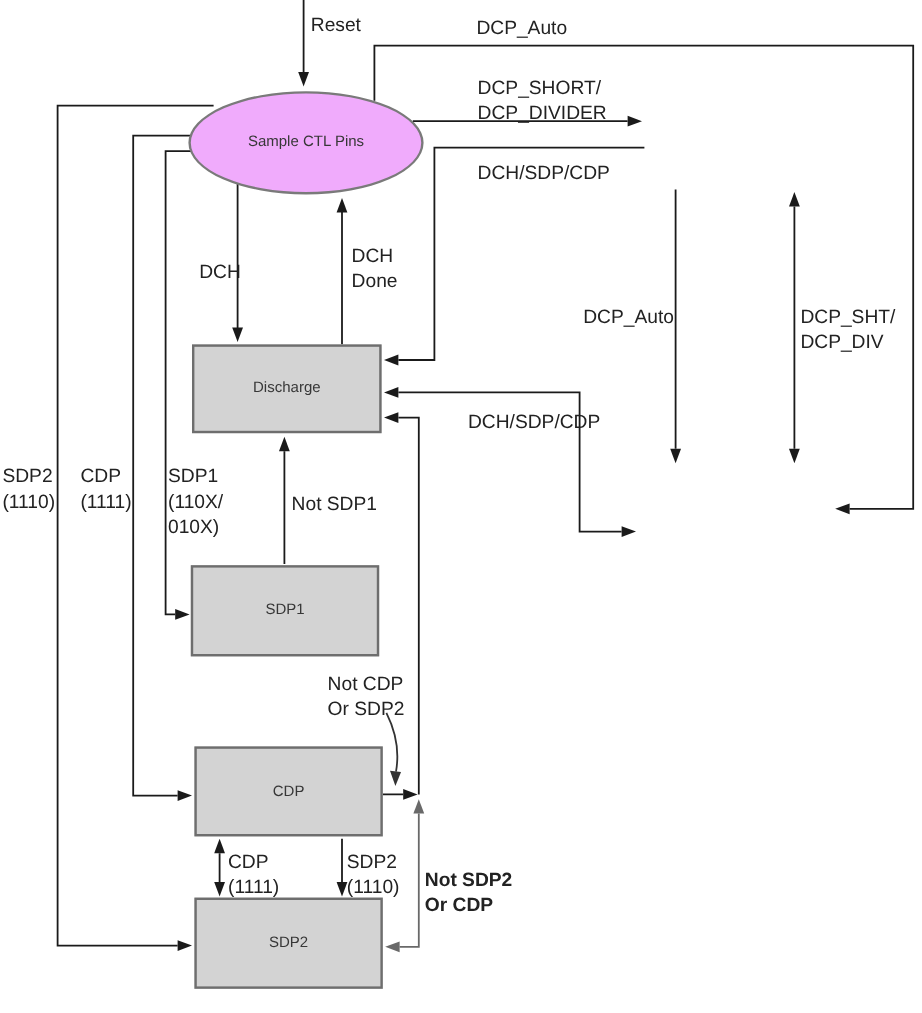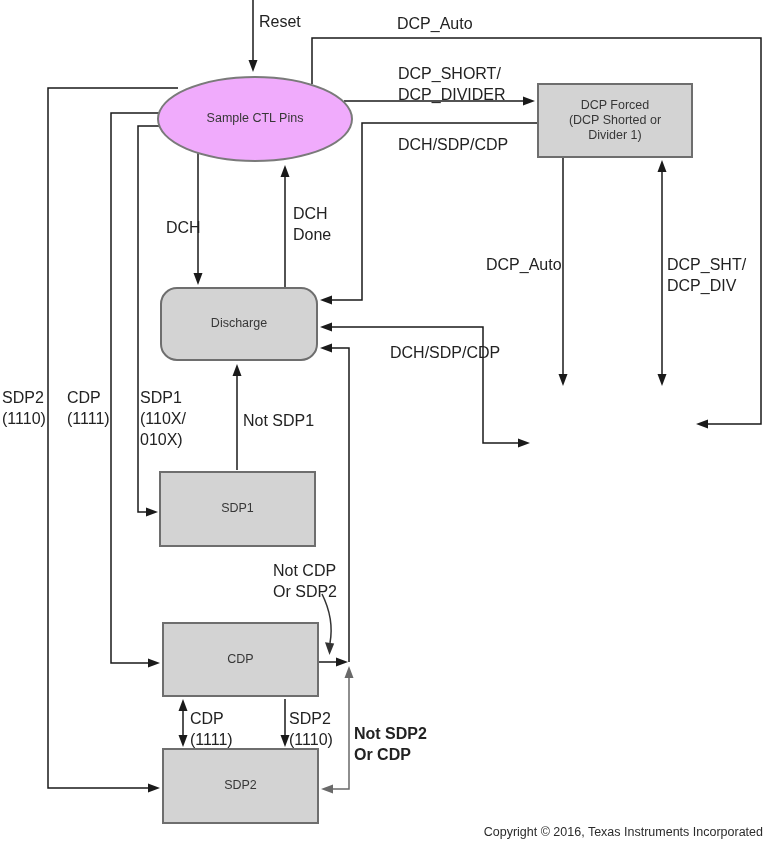--- a/index.html
+++ b/index.html
@@ -134,27 +134,22 @@
         <path d="M325,642.2 L334.2,643.4 L329.5,655 Z" fill="#333333" stroke="none"></path>
       </g>
     </g>
   </svg>
 
   <div class="ellipse" style="left:157px;top:76px;width:196px;height:86px;">
     <span class="nlabel">Sample
 CTL Pins</span>
   </div>
 
-  <div class="node" style="left:537px;top:83px;width:156px;height:75px;">
-    <span class="nlabel">DCP Forced
-(DCP Shorted or
-Divider 1)</span>
-  </div>
 
-  <div class="node" style="left:160px;top:287px;width:158px;height:74px;border-radius:17px;">
+  <div class="node" style="left:160px;top:287px;width:158px;height:74px;">
     <span class="nlabel">Discharge</span>
   </div>
 
 
   <div class="node" style="left:159px;top:471px;width:157px;height:76px;">
     <span class="nlabel">SDP1</span>
   </div>
 
   <div class="node" style="left:162px;top:622px;width:157px;height:75px;">
     <span class="nlabel">CDP</span>
@@ -186,14 +181,13 @@
   <div class="lbl" style="left:243px;top:411px;">Not SDP1</div>
   <div class="lbl" style="left:273px;top:561px;">Not CDP
 Or SDP2</div>
   <div class="lbl" style="left:190px;top:709px;">CDP
 (1111)</div>
   <div class="lbl" style="left:289px;top:709px;">SDP2
 (1110)</div>
   <div class="lbl" style="left:354px;top:724px;font-weight:bold;">Not SDP2
 Or CDP</div>
 
-  <div class="copyright" style="right:5px;top:825px;">Copyright © 2016, Texas Instruments Incorporated</div>
 </div>
 
 </body></html>

